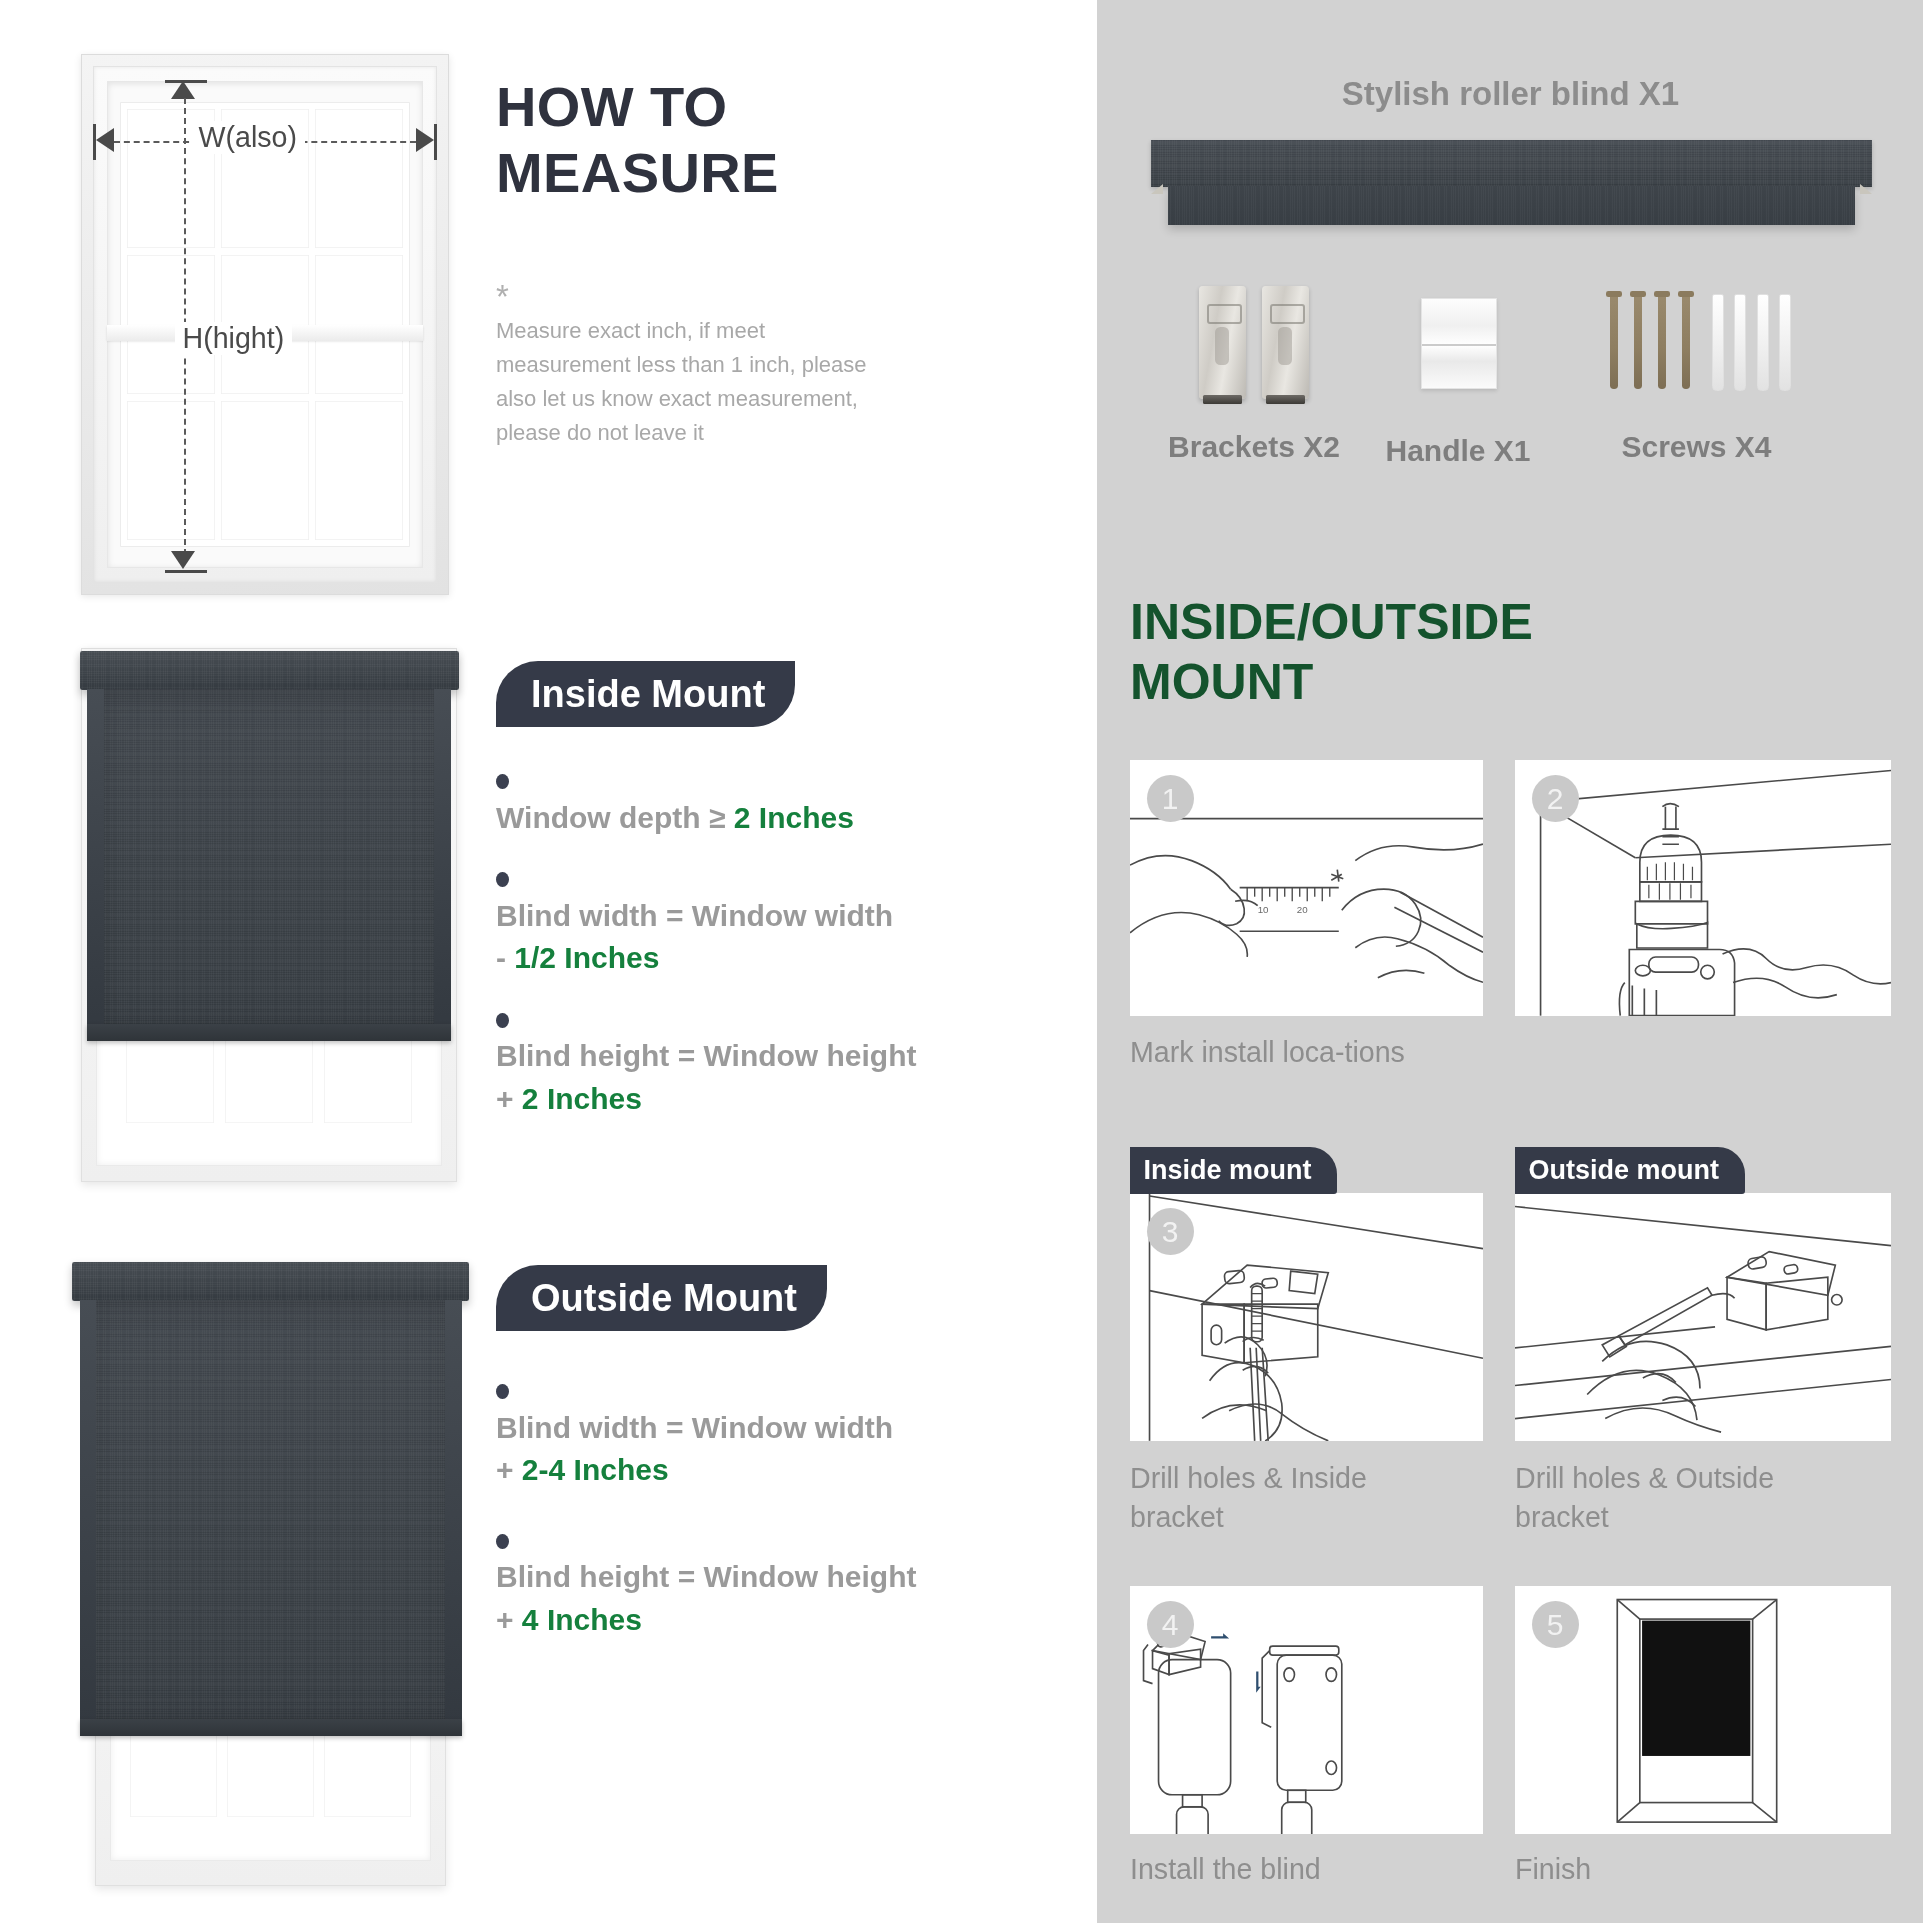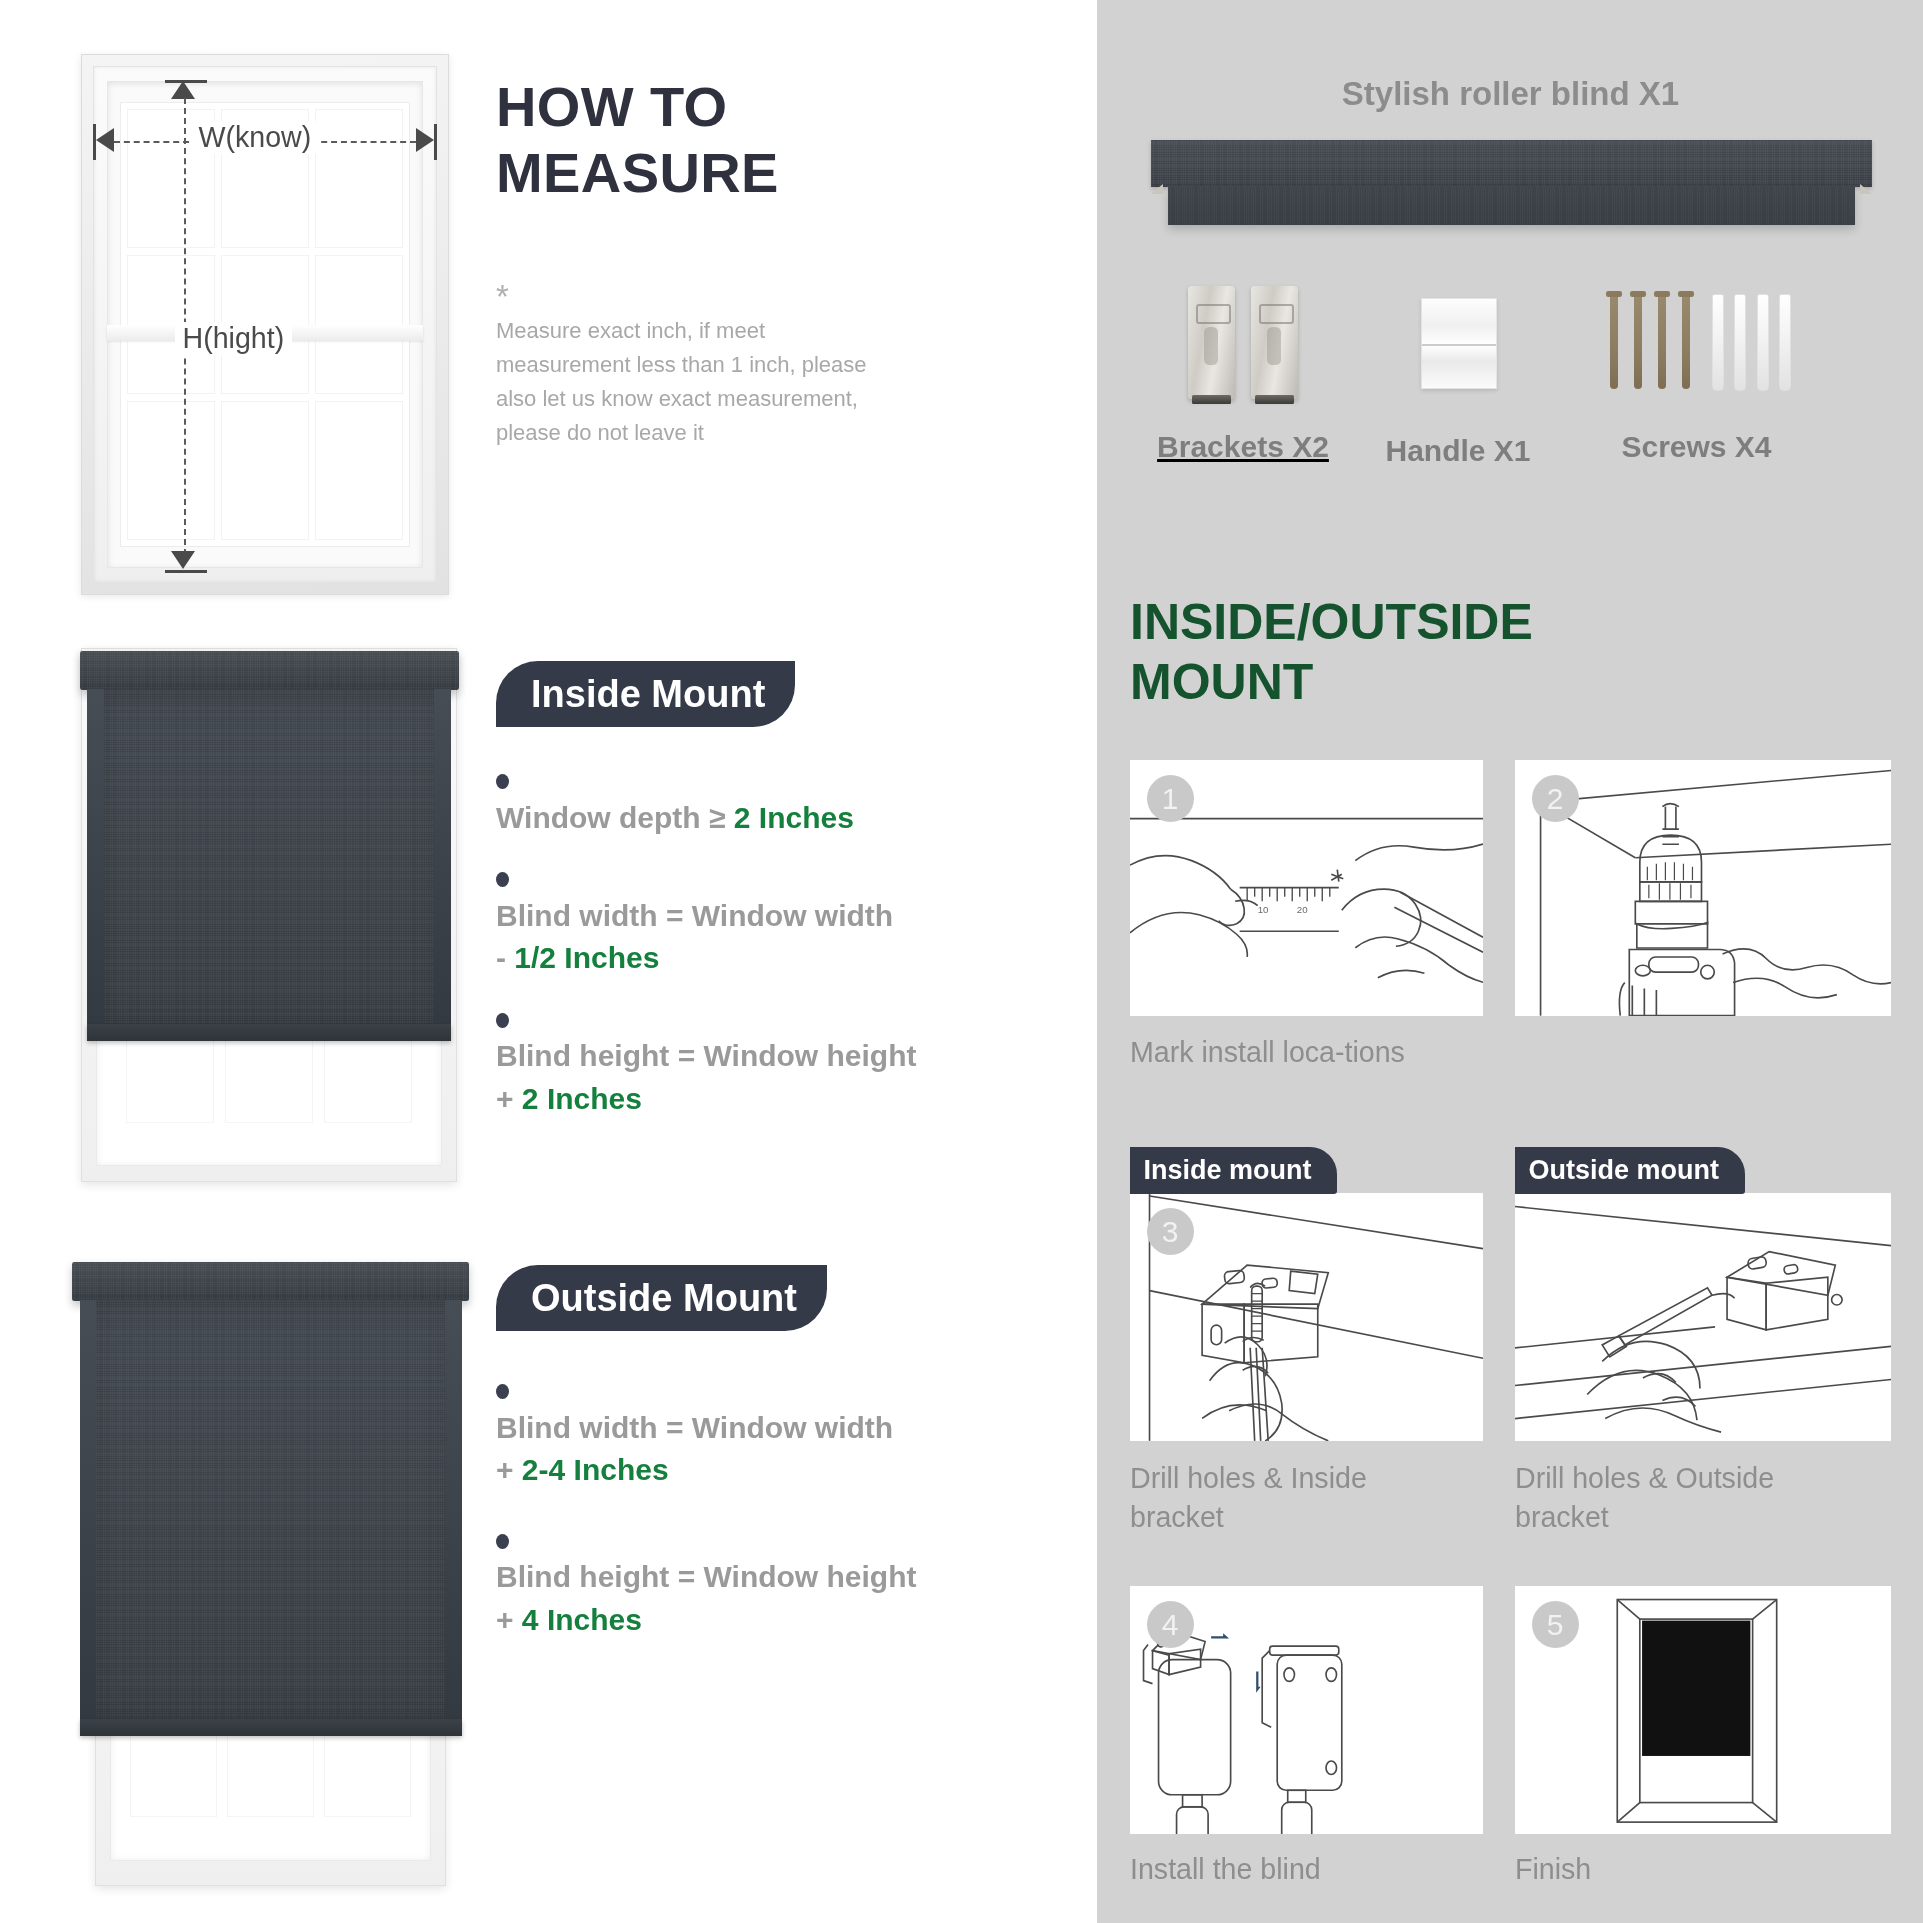--- a/index.html
+++ b/index.html
@@ -292,21 +292,21 @@
       <div class="dim-v" style="left:28%;top:44px;height:457px;"></div>
       <div class="arrow-d" style="left:calc(28% - 12.8px);top:497px;"></div>
       <div class="cap-v" style="left:calc(28% - 19.5px);top:516px;width:42px;"></div>
       <div class="dim-label" style="left:calc(28% - 9px);top:268px;">H(hight)</div>
 
       <div class="cap-h" style="left:12px;top:calc(16% - 16.5px);height:36px;"></div>
       <div class="arrow-l" style="left:15px;top:calc(16% - 12.8px);"></div>
       <div class="dim-h" style="left:33px;right:33px;top:16%;"></div>
       <div class="arrow-r" style="right:15px;top:calc(16% - 12.8px);"></div>
       <div class="cap-h" style="right:12px;top:calc(16% - 16.5px);height:36px;"></div>
-      <div class="dim-label" style="left:110px;top:calc(16% - 19.5px);">W(know)</div>
+      <div class="dim-label" style="left:110px;top:calc(16% - 19.5px);">W(also)</div>
     </div>
 
     <div class="big-title" style="left:496px;top:74px;width:361px;">HOW TO MEASURE</div>
 
     <div class="note-star" style="left:496px;top:280px;">*</div>
     <div class="note-body" style="left:496px;top:314px;width:383px;white-space:pre-line;">Measure exact inch, if meet measurement less than 1 inch, please also let us know exact measurement,
 please do not leave it</div>
 
     <div class="blind-fig" style="left:81px;top:648px;width:376px;height:534px;">
       <div class="blind-win-outer"></div>
@@ -381,21 +381,21 @@
 
     <div class="r-title" style="top:75px;">Stylish roller blind X1</div>
 
     <div class="roller-hero" style="left:54px;top:140px;width:721px;height:84px;">
       <div class="hero-top"></div>
       <div class="hero-bot"></div>
       <div class="hero-cap" style="left:0px;top:44px;border-width:0 0 10.5px 12px;border-color:transparent transparent #c9c6bd transparent;"></div>
       <div class="hero-cap" style="right:0px;top:44px;border-width:0 12px 10.5px 0;border-color:transparent transparent #c9c6bd transparent;"></div>
     </div>
 
-    <div class="part-col" style="left:50px;top:280px;width:192px;text-decoration:underline;">
+    <div class="part-col" style="left:61px;top:280px;width:192px;">
       <div class="part-art" style="width:128px;height:126px;">
         <div class="bracket" style="left:9px;top:6px;">
           <div class="bracket-foot"></div>
         </div>
         <div class="bracket" style="left:72px;top:6px;">
           <div class="bracket-foot"></div>
         </div>
       </div>
       <div class="part-label" style="margin-top:24px;">Brackets X2</div>
     </div>

